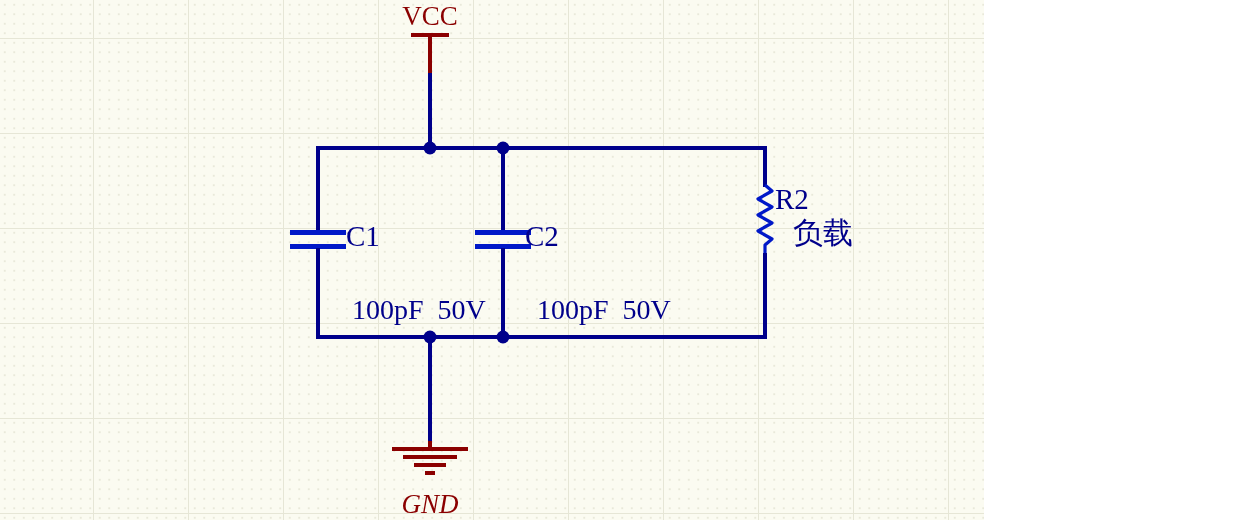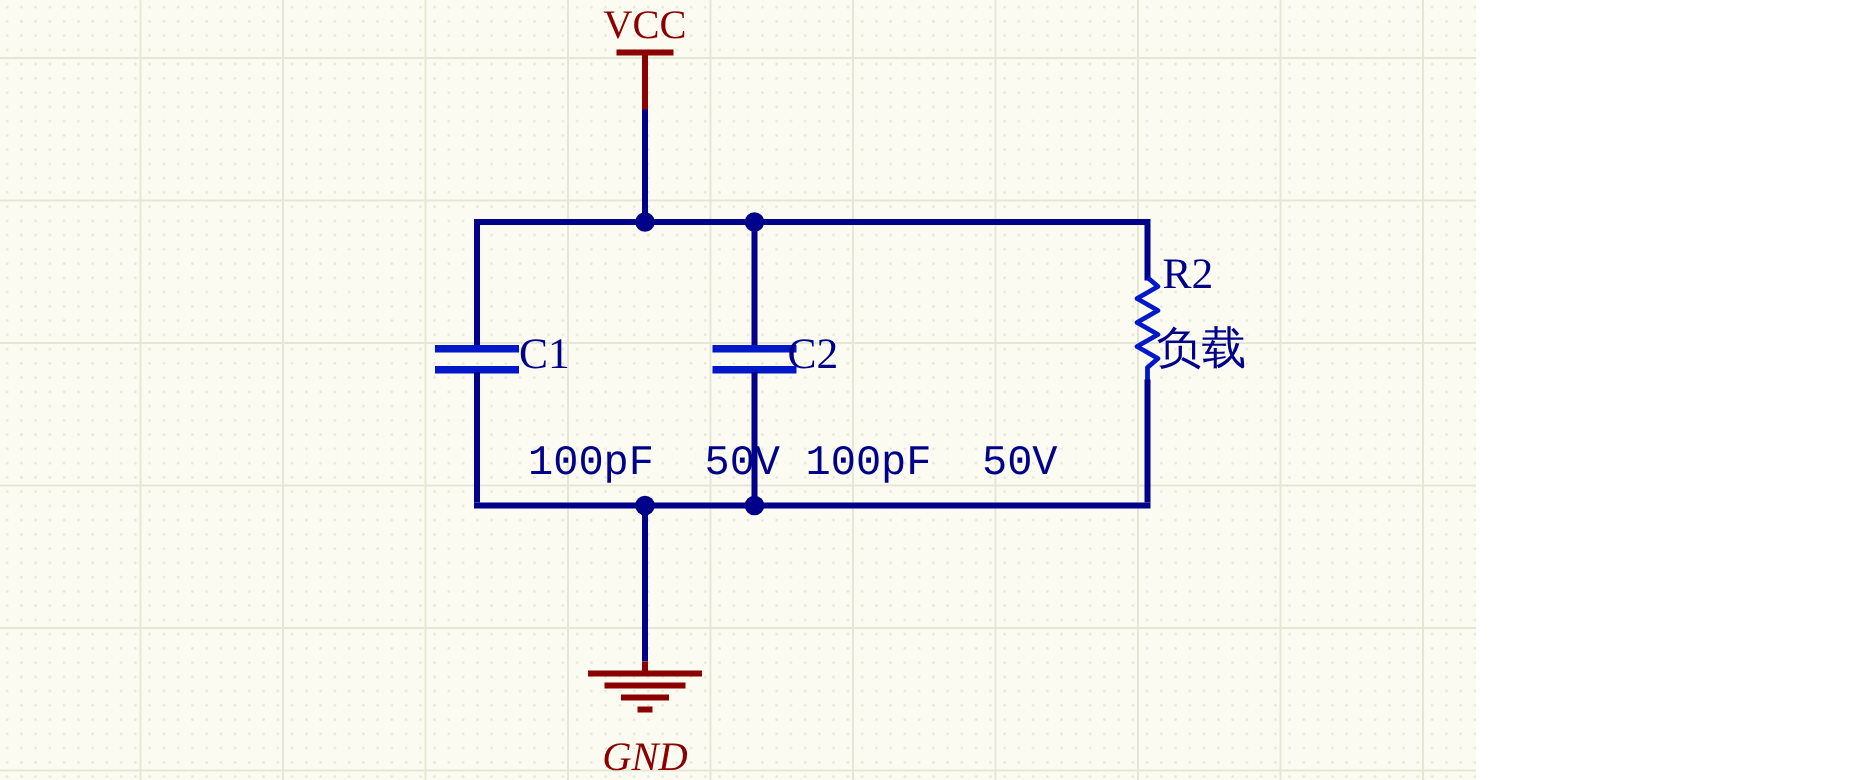--- a/index.html
+++ b/index.html
@@ -33,21 +33,21 @@
   .vcc-bar { position: absolute; width: 38px; height: 4px; background: #8B0000; }
   .lbl {
     position: absolute;
     color: #00008B;
     white-space: pre;
     line-height: 1.05;
   }
   .lbl.red-text { color: #8B0000; }
   .center-x { transform: translateX(-50%); }
   .ref { font-size: 29px; }
-  .val { font-size: 28px; font-family: Liberation Mono, monospace; }
+  .val { font-size: 28px; }
   .pwr { font-size: 27px; }
   .cjk { font-size: 30px; }
   svg { position: absolute; overflow: visible; }
 </style>
 </head>
 <body>
 
 <div class="canvas">
 
   <div class="lbl pwr red-text center-x" style="left:430px; top:2px;">VCC</div>
@@ -82,22 +82,22 @@
   <div class="lbl ref" style="left:525px; top:221px;">C2</div>
   <div class="lbl val" style="left:537px; top:295px;">100pF  50V</div>
 
   <div>
     <div class="wire v" style="left:763px; top:150px; height:37px;"></div>
     <svg style="left:751px; top:185px;" width="28" height="70" viewBox="0 0 28 70">
       <polyline points="14,0 21,6 7,14 21,22 7,30 21,38 7,46 21,54 14,60 14,70" fill="none" stroke="#0018C8" stroke-width="3.2" stroke-linejoin="round"></polyline>
     </svg>
     <div class="wire v" style="left:763px; top:253px; height:82px;"></div>
   </div>
-  <div class="lbl ref" style="left:775px; top:168px;text-align:right;">R2</div>
-  <div class="lbl cjk" style="left:771px; top:217px;">负载</div>
+  <div class="lbl ref" style="left:775px; top:184px;text-align:right;">R2</div>
+  <div class="lbl cjk" style="left:793px; top:217px;">负载</div>
 
   <div class="wire v" style="left:428px; top:339px; height:102px;"></div>
   <div>
     <div class="wire v red" style="left:428px; top:441px; height:8px;"></div>
     <div class="gnd-bar" style="left:392px; top:447px; width:76px;"></div>
     <div class="gnd-bar" style="left:403px; top:455px; width:54px;"></div>
     <div class="gnd-bar" style="left:414px; top:463px; width:32px;"></div>
     <div class="gnd-bar" style="left:425px; top:471px; width:10px;"></div>
   </div>
   <div class="lbl pwr red-text center-x" style="left:430px; top:490px;font-style:italic;">GND</div>

